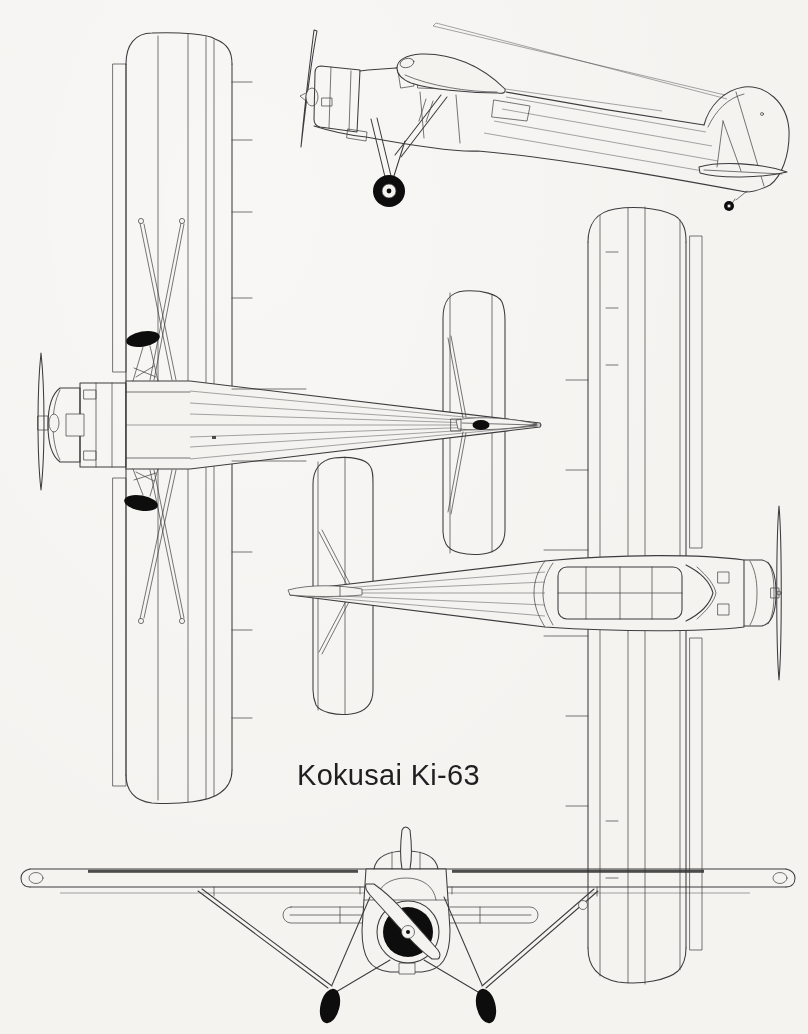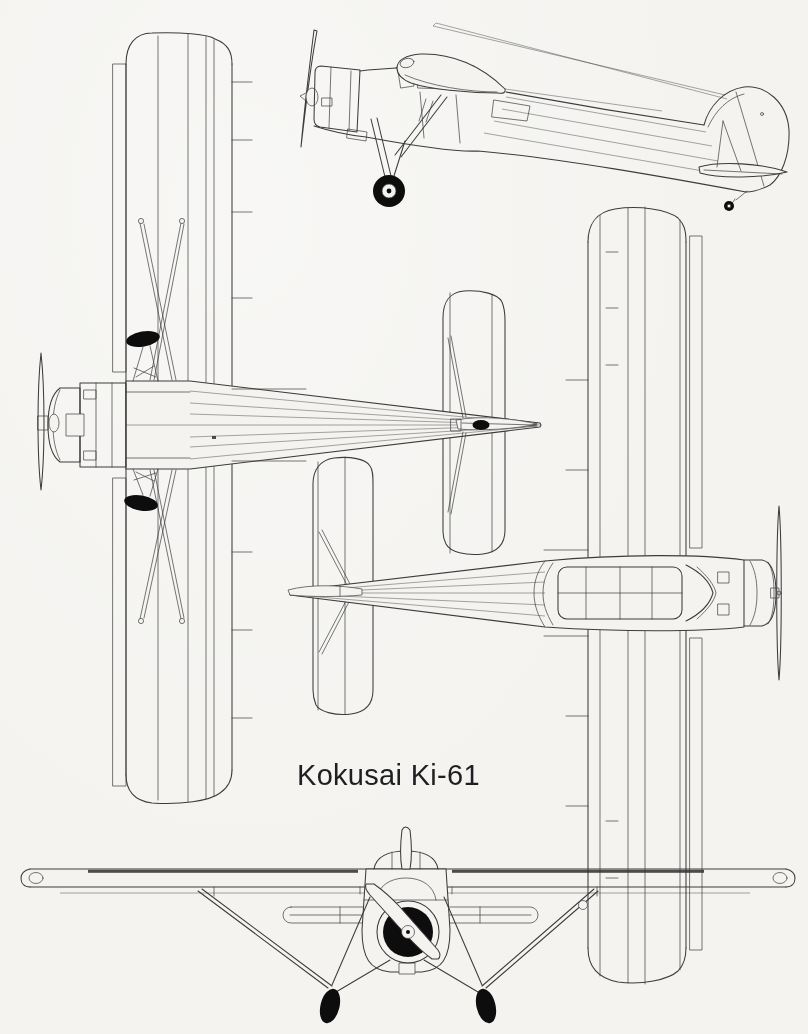--- a/index.html
+++ b/index.html
@@ -323,14 +323,14 @@
 
     <g>
       <path class="ppr" d="M402,830 C400,846 400,858 402,869 L410,869 C412,858 412,846 410,830 C407,826 404,826 402,830 Z"></path>
       <path class="ppr" d="M366,884 L374,884 Q388,894 400,907 L438,950 Q442,956 438,959 L432,959 Q420,950 408,937 L370,895 Q364,888 366,884 Z"></path>
       <circle class="ppr-thin" cx="408" cy="932" r="6.5"></circle>
       <circle class="blk" cx="408" cy="932" r="2"></circle>
     </g>
   </g>
 </svg>
 
-<div class="title">Kokusai Ki-61</div>
+<div class="title">Kokusai Ki-63</div>
 </div>
 
 </body></html>

